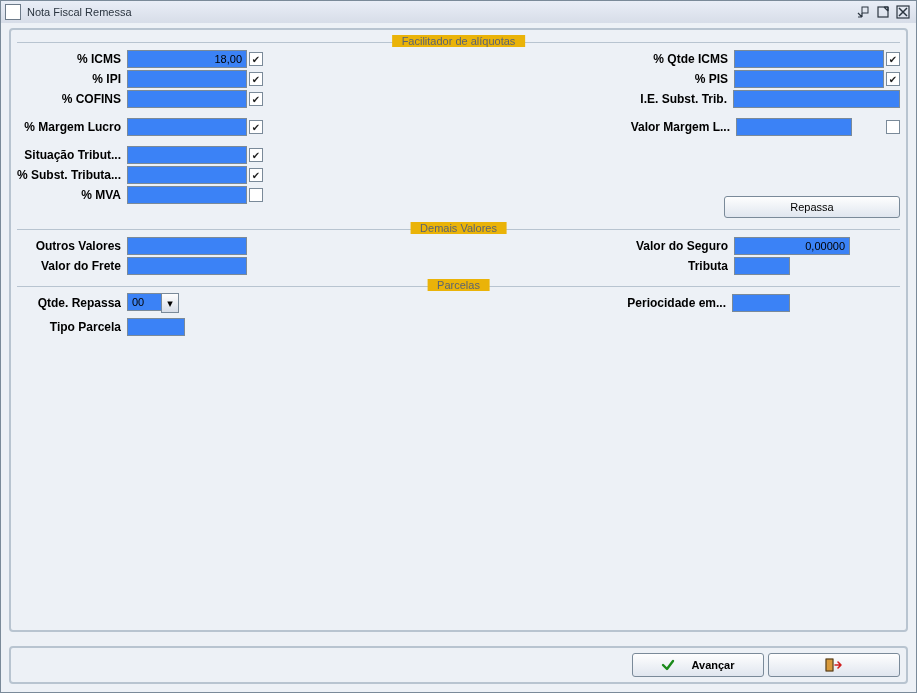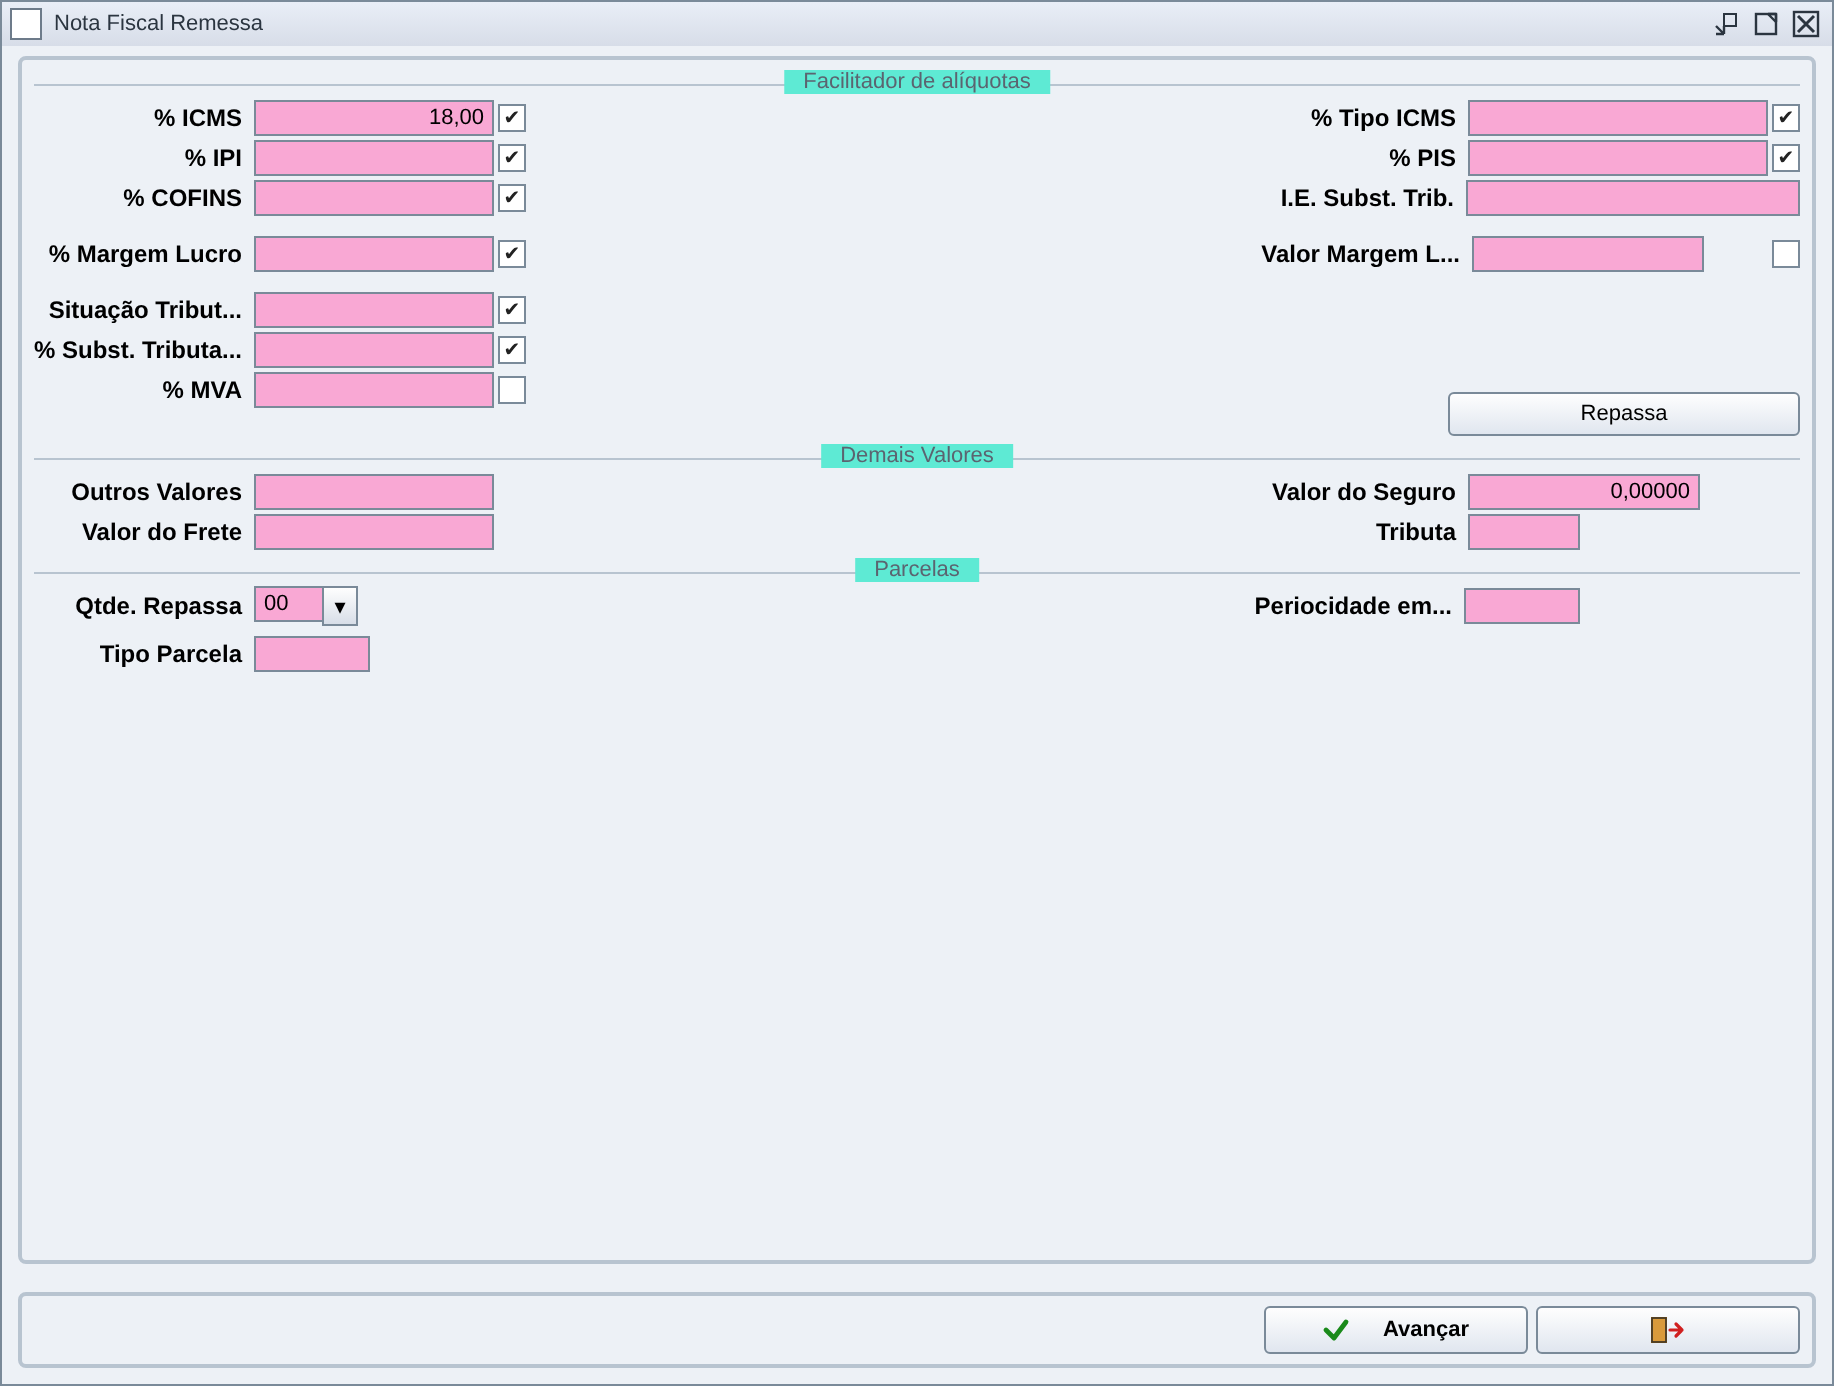--- a/index.html
+++ b/index.html
@@ -55,39 +55,39 @@
   }
   .section{
     position:relative;
     border-top:1px solid #b8c4d0;
     margin:6px 0 10px 0;
     padding-top:6px;
   }
   .section-title{
     position:absolute;
     top:-8px;left:50%;transform:translateX(-50%);
-    background:#5eead4;
+    background:#eab308;
     padding:0 10px;
     color:#5b6470;
     font-size:11px;
     white-space:nowrap;
   }
   .cols{display:flex;gap:32px;}
   .col{flex:1;}
   .row{display:flex;align-items:center;height:20px;margin:0;}
   .lbl{
     width:104px;text-align:right;padding-right:6px;
     color:#000;font-weight:bold;
     white-space:nowrap;overflow:hidden;text-overflow:ellipsis;
     font-size:12px;
   }
   .input{
     height:18px;
     border:1px solid #7a8a99;
-    background:#f9a8d4;
+    background:#3b82f6;
     box-sizing:border-box;
     font:inherit;
     padding:0 4px;
   }
   .in-120{width:120px;}
   .in-sm{width:58px;}
   .ta-right{text-align:right;}
   .chk{
     width:14px;height:14px;
     border:1px solid #7a8a99;
@@ -207,21 +207,21 @@
           </div>
           <div class="row">
             <span class="lbl">% MVA</span>
             <input class="input in-120" value="" style="">
             <span class="chk"></span>
           </div>
         </div>
 
         <div class="col">
           <div class="row">
-            <span class="lbl" style="flex:1;width:auto;">% Tipo ICMS</span>
+            <span class="lbl" style="flex:1;width:auto;">% Qtde ICMS</span>
             <input class="input" style="width: 150px;" value="">
             <span class="chk">✔</span>
           </div>
           <div class="row">
             <span class="lbl" style="flex:1;width:auto;">% PIS</span>
             <input class="input" style="width: 150px;" value="">
             <span class="chk">✔</span>
           </div>
           <div class="row">
             <span class="lbl" style="flex:1;width:auto;">I.E. Subst. Trib.</span>

